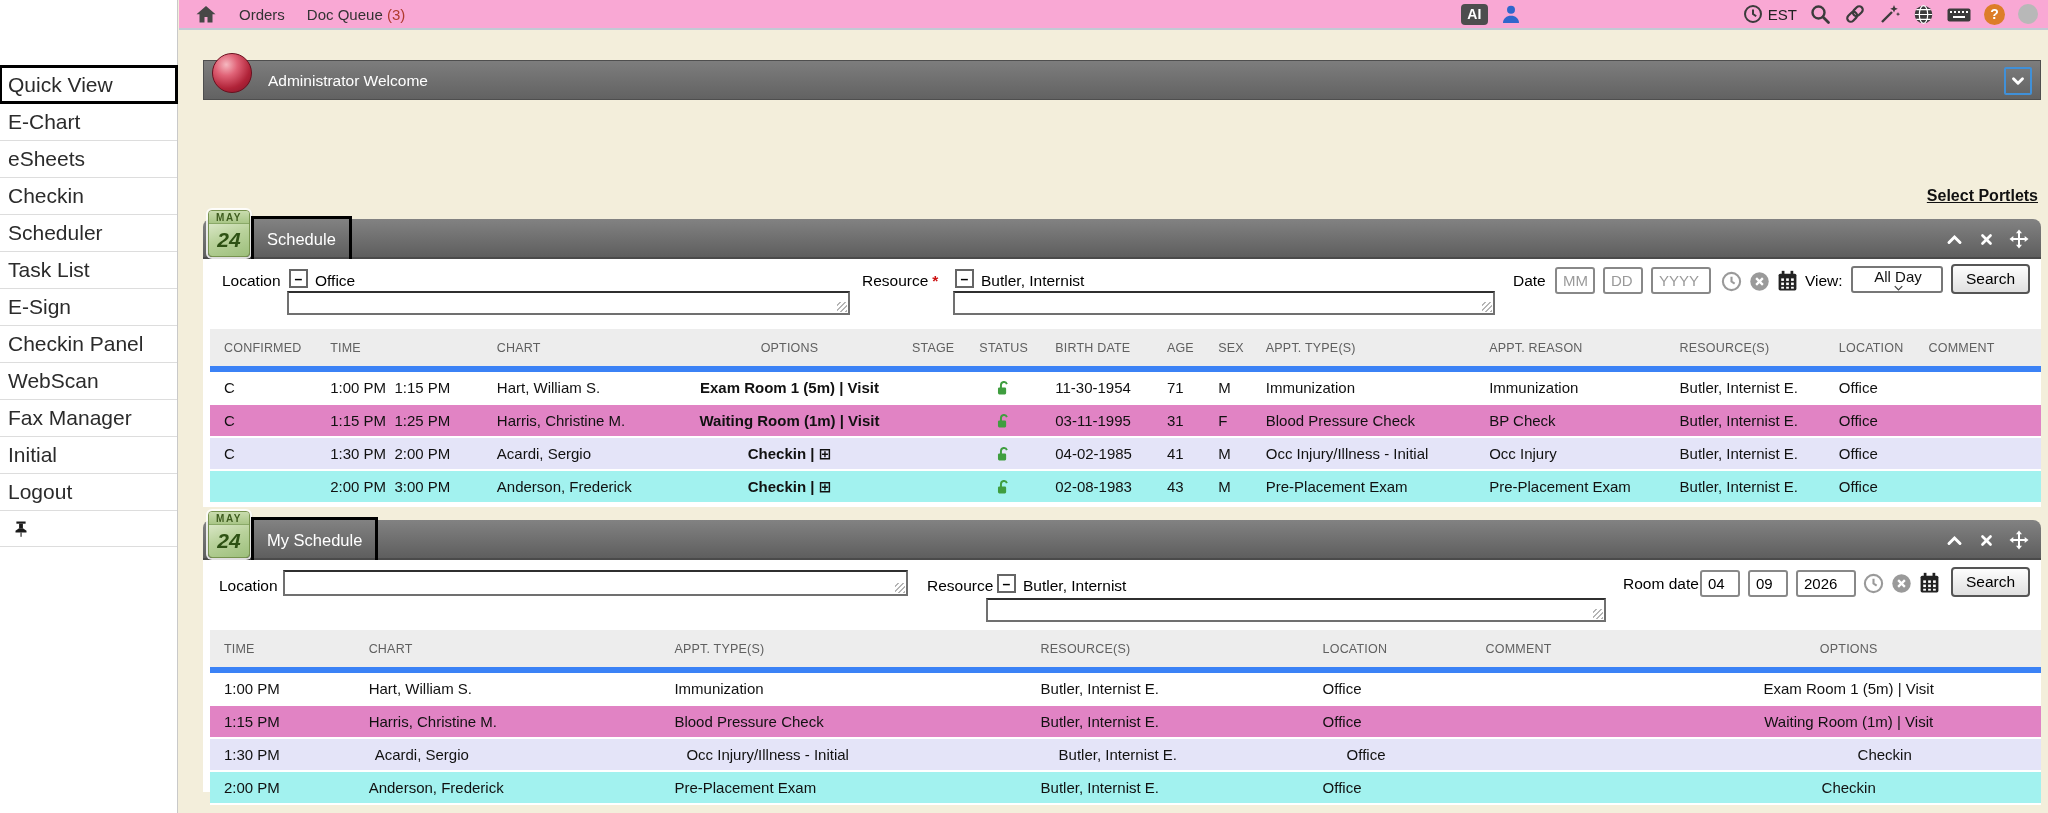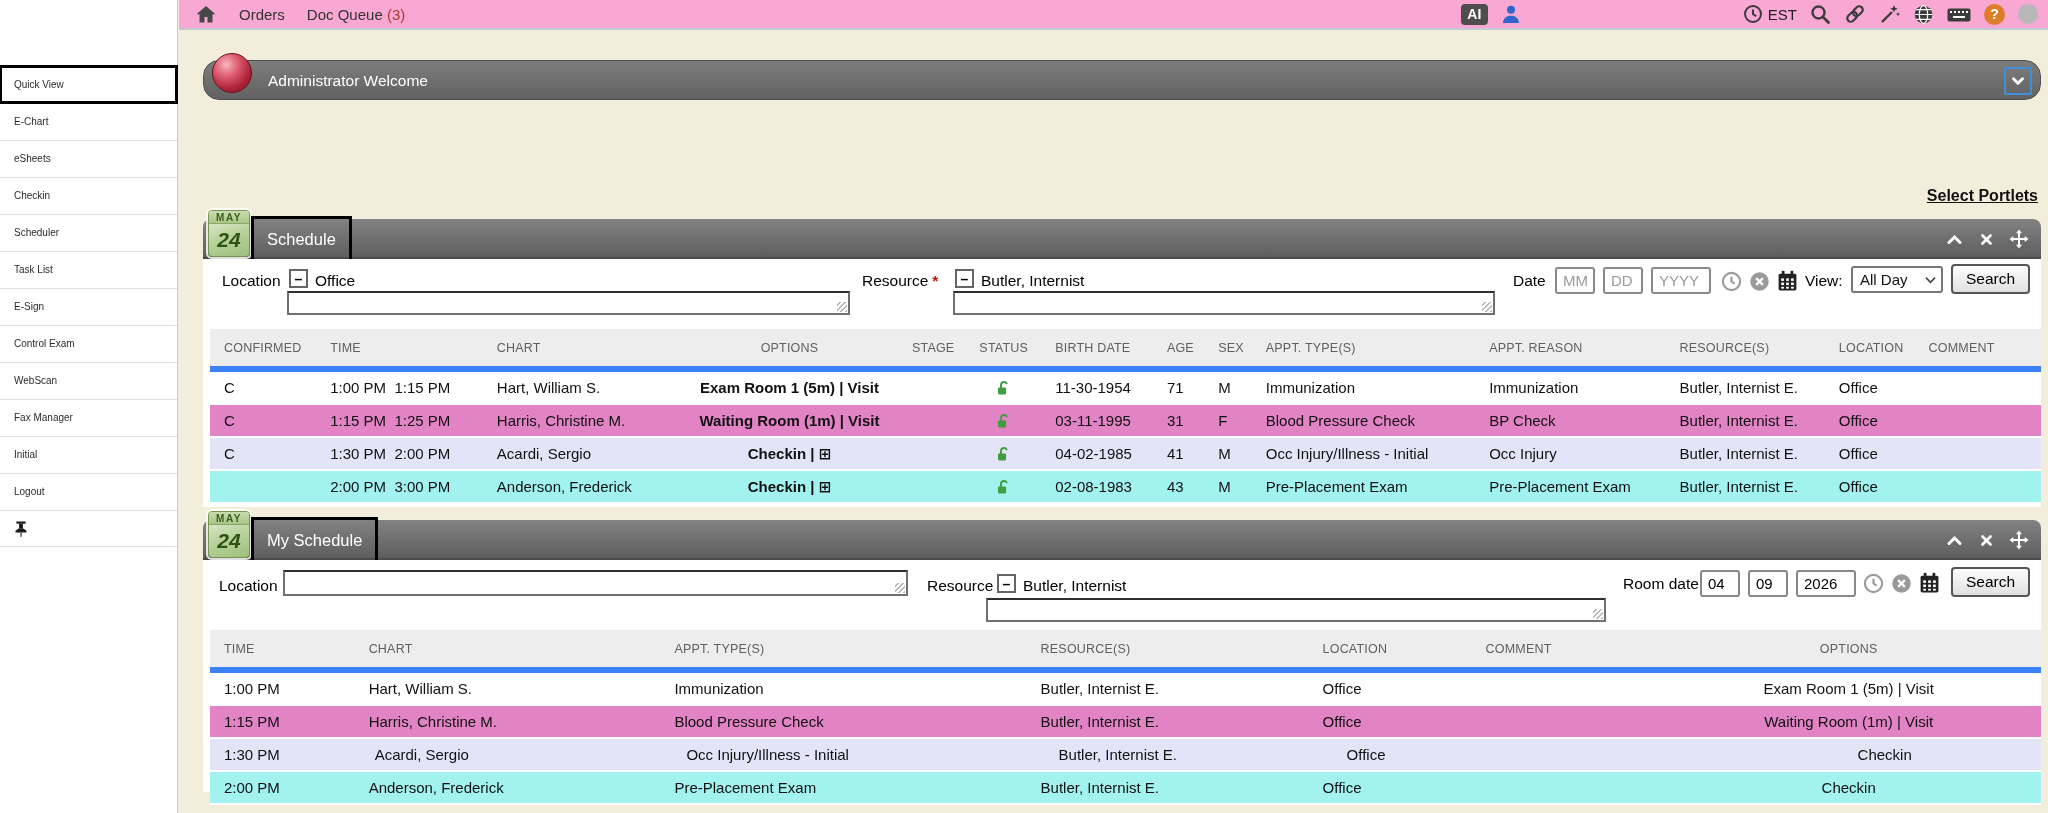--- a/index.html
+++ b/index.html
@@ -2,40 +2,40 @@
 <html><head>
 <meta charset="utf-8">
 <style>
   * { margin:0; padding:0; box-sizing:border-box; }
   html,body { width:2048px; height:813px; }
   body { font-family:"Liberation Sans","DejaVu Sans",sans-serif; background:#f3eedb; position:relative; overflow:hidden; color:#111; }
 
   
   .sidebar { position:absolute; left:0; top:0; width:178px; height:813px; background:#fff; border-right:1px solid #c9c9c9; z-index:5; }
   .logo-area { height:66px; background:#fff; }
-  .menu-item { height:37px; line-height:36px; padding-left:14px; font-size:10px; color:#2b2b2b; border-top:1px solid #ddd; cursor:pointer; background:#fff; }
+  .menu-item { height:37px; line-height:36px; padding-left:8px; font-size:21px; color:#2b2b2b; border-top:1px solid #ddd; cursor:pointer; background:#fff; }
   .menu-item.active { outline:3px solid #000; outline-offset:-2px; }
   .pin-item { height:37px; border-top:1px solid #ddd; border-bottom:1px solid #ddd; display:flex; align-items:center; padding-left:14px; cursor:pointer; }
 
   
   .topbar { position:absolute; left:179px; top:0; width:1869px; height:30px; background:#f9a8d4; border-bottom:2px solid #c3c9d5; display:flex; align-items:center; padding:0 10px 0 16px; }
   .tb-icon { display:inline-flex; align-items:center; justify-content:center; cursor:pointer; }
   .nav-link { font-size:15px; color:#333; margin-left:22px; cursor:pointer; white-space:nowrap; }
   .badge-red { color:#b03a2e; }
   .tb-right { margin-left:auto; display:flex; align-items:center; gap:13px; }
   .ai-badge { width:27px; height:21px; background:#4d4d4d; border-radius:4px; color:#fff; font-weight:bold; font-size:14px; display:flex; align-items:center; justify-content:center; cursor:pointer; }
   .tb-spacer { width:196px; }
   .tz { font-size:15px; color:#222; margin-left:-8px; }
   .help-badge { width:21px; height:21px; border-radius:50%; background:#dd7d28; color:#fff; font-weight:bold; font-size:14px; display:flex; align-items:center; justify-content:center; cursor:pointer; }
   .gray-dot { width:20px; height:20px; border-radius:50%; background:#b8b8b8; }
 
   
   .main { position:absolute; left:179px; top:30px; width:1869px; height:783px; }
 
-  .welcome-bar { position:absolute; left:24px; top:30px; width:1838px; height:40px; background:linear-gradient(#7d7d7d,#626262); border:1px solid #4e4e4e; border-radius:16px; }
+  .welcome-bar { position:absolute; left:24px; top:30px; width:1838px; height:40px; background:linear-gradient(#7d7d7d,#626262); border:1px solid #4e4e4e; border-radius:0; }
   .sphere { position:absolute; left:8px; top:-8px; width:40px; height:40px; border-radius:50%;
             background:radial-gradient(circle at 35% 28%, #f6b8c0 0%, #e06377 30%, #b02338 65%, #7d1225 100%); border:1px solid #6a0f1e; }
   .welcome-title { position:absolute; left:64px; top:0; height:40px; display:flex; align-items:center; color:#fff; font-size:15.5px; }
   .welcome-toggle { position:absolute; right:8px; top:6px; width:28px; height:28px; background:transparent; border:2px solid #4090d8; border-radius:2px; display:flex; align-items:center; justify-content:center; cursor:pointer; }
 
   .select-portlets { position:absolute; right:10px; top:157px; font-size:16px; font-weight:bold; color:#111; text-decoration:underline; cursor:pointer; }
 
   
   .portlet { position:absolute; left:24px; width:1838px; }
   .portlet-sched { top:189px; }
@@ -55,21 +55,21 @@
   .f-label { position:absolute; font-size:15.5px; color:#000; white-space:nowrap; }
   .req { color:#cc1111; font-weight:bold; margin-left:4px; }
   .minus-btn { position:absolute; width:19px; height:19px; border:2px solid #666; background:#fff; font-size:14px; font-weight:bold; line-height:14px; text-align:center; color:#000; cursor:pointer; }
   .f-value { position:absolute; font-size:15.5px; color:#000; white-space:nowrap; }
   .big-input { position:absolute; background:#fff; border:2px solid #707070; border-top-color:#2f2f2f; cursor:text; }
   .big-input::after { content:""; position:absolute; right:1px; bottom:1px; width:10px; height:10px;
         background:repeating-linear-gradient(135deg, transparent 0 2px, #b5b5b5 2px 3.5px); }
   .date-input { position:absolute; height:27px; border:2px solid #888; border-radius:3px; font-size:15px; padding-left:6px; color:#000; font-family:inherit; }
   .date-input::placeholder { color:#9a9a9a; }
   .ico-btn { position:absolute; cursor:pointer; line-height:0; }
-  .select-box { position:absolute; height:27px; background:#fff; border:2px solid #777; border-radius:3px; display:flex; align-items:center; justify-content:space-between; padding:0 5px 0 7px; font-size:15px; cursor:pointer; }
+  .select-box { position:absolute; height:27px; background:#fff; border:2px solid #777; border-radius:3px; display:flex; align-items:center; justify-content:space-between; padding:0 5px 0 7px; font-size:15px; cursor:pointer;flex-direction:column; }
   .search-btn { position:absolute; font-size:15.5px; font-family:inherit; padding:4px 13px; background:linear-gradient(#fdfdfd,#e0e0e0); border:2px solid #555; border-radius:4px; cursor:pointer; color:#000; }
 
   
   #s-loc-label{left:19px;top:13px} #s-minus1{left:86px;top:10px} #s-loc-value{left:112px;top:13px}
   #s-loc-input{left:84px;top:32px;width:563px;height:24px}
   #s-res-label{left:659px;top:13px} #s-minus2{left:752px;top:10px} #s-res-value{left:778px;top:13px}
   #s-res-input{left:750px;top:32px;width:542px;height:24px}
   #s-date-label{left:1310px;top:13px}
   #s-mm{left:1352px;top:8px;width:40px} #s-dd{left:1400px;top:8px;width:40px} #s-yyyy{left:1448px;top:8px;width:60px}
   #s-clock{left:1518px;top:12px} #s-x{left:1546px;top:12px} #s-cal{left:1574px;top:11px}
@@ -103,21 +103,21 @@
 <aside class="sidebar">
   <div class="logo-area"></div>
   <nav id="sidebar-menu">
       <div class="menu-item active">Quick View</div>
       <div class="menu-item">E-Chart</div>
       <div class="menu-item">eSheets</div>
       <div class="menu-item">Checkin</div>
       <div class="menu-item">Scheduler</div>
       <div class="menu-item">Task List</div>
       <div class="menu-item">E-Sign</div>
-      <div class="menu-item">Control Exam</div>
+      <div class="menu-item">Checkin Panel</div>
       <div class="menu-item">WebScan</div>
       <div class="menu-item">Fax Manager</div>
       <div class="menu-item">Initial</div>
       <div class="menu-item">Logout</div>
     </nav>
   <div class="pin-item">
     <svg width="14" height="16" viewBox="0 0 14 16">
         <g fill="#1a1a1a">
           <rect x="2.4" y="0.5" width="9.2" height="2.2"></rect>
           <rect x="5.1" y="2.7" width="3.8" height="4.6"></rect>

